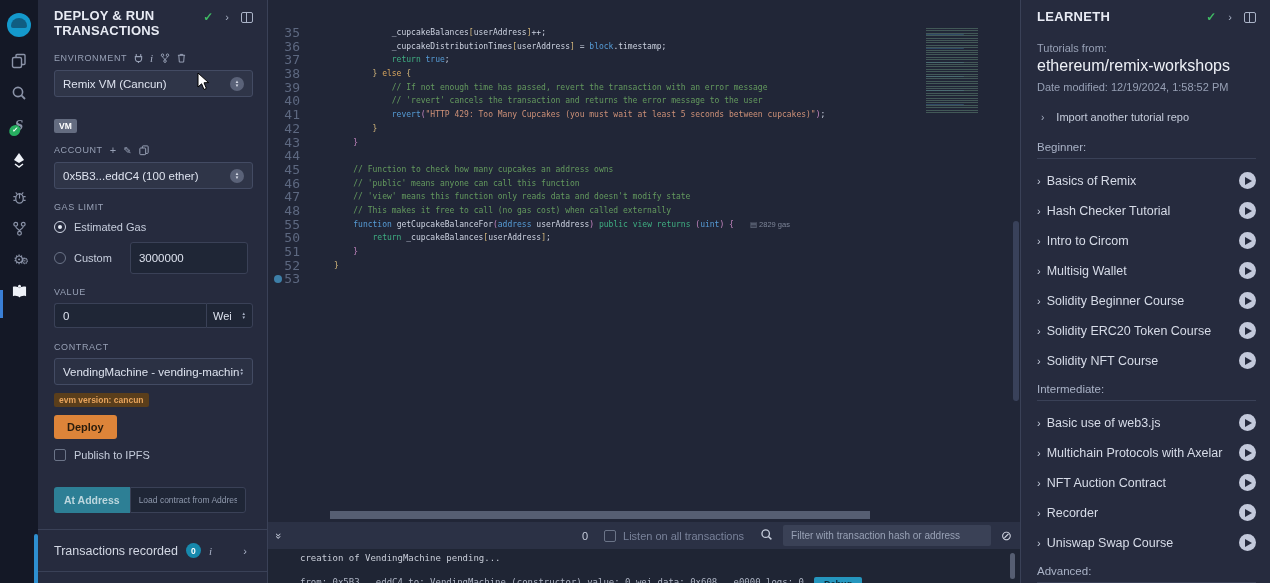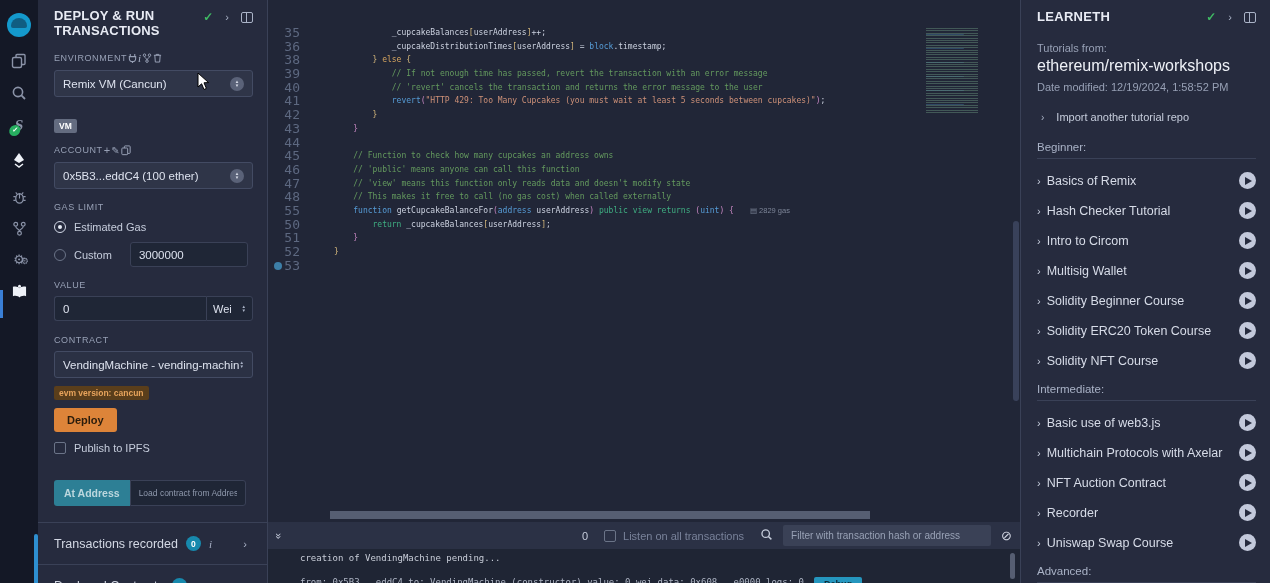--- a/index.html
+++ b/index.html
@@ -20,35 +20,35 @@
 
   
   .panel { position:absolute; left:38px; top:0; width:230px; height:583px; background:#262b3e; border-right:1px solid #3a4157; padding:8px 14px 0 16px; }
   .p-head { display:flex; align-items:flex-start; }
   .p-title { font-size:13px; font-weight:bold; color:#e8ebf4; line-height:15px; width:140px; letter-spacing:.2px; }
   .p-hicons { margin-left:auto; display:flex; gap:12px; align-items:center; padding-top:2px; }
   .ic-check { color:#3fba63; font-size:12px; font-weight:bold; }
   .ic-chev { color:#aab3c7; font-size:11px; }
   .ic-box { width:12px; height:11px; border:1.4px solid #aab3c7; border-radius:2px; position:relative; }
   .ic-box::after { content:""; position:absolute; left:4px; top:0; bottom:0; width:1.4px; background:#aab3c7; }
-  .lbl-row { display:flex; align-items:center; gap:1px; margin-top:14px; }
+  .lbl-row { display:flex; align-items:center; gap:7px; margin-top:14px; }
   .lbl { font-size:9px; letter-spacing:.6px; color:#97a0b5; }
   .lic { color:#97a0b5; display:flex; align-items:center; }
   .sel { margin-top:6px; height:27px; background:#2f3548; border:1px solid #434b63; border-radius:3px; display:flex; align-items:center; padding:0 8px; font-size:11.5px; color:#dde2ee; cursor:pointer; }
   .sel .grow { flex:1 1 auto; overflow:hidden; white-space:nowrap; }
   .circ { width:14px; height:14px; border-radius:50%; background:#5a6278; display:flex; flex-direction:column; align-items:center; justify-content:center; line-height:3px; }
   .circ i, .ud i { font-style:normal; font-size:4.5px; color:#d6dae6; display:block; height:4px; }
   .ud { display:flex; flex-direction:column; align-items:center; line-height:3px; }
   .ud i { color:#aab3c7; }
   .badge-gray { display:inline-block; margin-top:22px; background:#646c80; color:#fff; font-size:8.5px; font-weight:bold; padding:2px 5px; border-radius:2px; }
   .radio-row { display:flex; align-items:center; gap:8px; margin-top:9px; font-size:11px; color:#c6cddc; }
   .radio { width:12px; height:12px; border-radius:50%; border:1.6px solid #6b7488; background:transparent; position:relative; flex:0 0 auto; }
   .radio.on { border-color:#d4dae8; }
   .radio.on::after { content:""; position:absolute; left:3px; top:3px; width:4px; height:4px; border-radius:50%; background:#e8ecf6; }
-  .inp { background:#1f2636; border:1px solid #3a4157; border-radius:3px; color:#dde2ee; font-size:11.5px; font-family:"Liberation Sans",sans-serif; padding:0 8px; height:25px; }
+  .inp { background:#1f2636; border:1px solid #3a4157; border-radius:3px; color:#dde2ee; font-size:11.5px; font-family:"Liberation Sans",sans-serif; padding:0 8px; height:32px; }
   .gas-inp { width:118px; margin-left:10px; }
   .val-row { display:flex; margin-top:6px; }
   .val-inp { width:152px; height:25px; border-right:none; border-radius:3px 0 0 3px; }
   .unit-sel { width:50px; height:25px; background:#1f2636; border:1px solid #3a4157; border-radius:0 3px 3px 0; display:flex; align-items:center; justify-content:space-between; padding:0 6px; font-size:11px; color:#dde2ee; cursor:pointer; }
   .badge-evm { display:inline-block; margin-top:8px; background:#5a3e1b; color:#e8a45c; font-size:8.5px; font-weight:bold; padding:2px 5px; border-radius:2px; }
   .btn-deploy { display:block; margin-top:8px; background:#dd8439; border:none; border-radius:3px; color:#2a1c0c; font-weight:bold; font-size:11px; padding:6px 13px; cursor:pointer; }
   .chk-row { display:flex; align-items:flex-end; gap:8px; margin-top:10px; font-size:11px; color:#c6cddc; }
   .cbx { width:12px; height:12px; border:1.4px solid #6b7488; border-radius:2px; background:transparent; flex:0 0 auto; }
   .ataddr-row { display:flex; margin-top:26px; }
   .btn-ataddr { background:#2d7f95; border:none; border-radius:3px 0 0 3px; color:#bcd7de; font-weight:bold; font-size:10.5px; padding:0 10px; height:26px; cursor:pointer; }
@@ -364,20 +364,24 @@
       <div>
           <div class="cl">
             <span class="g">35</span>
             <span class="t">            <span class="tk-pl">_cupcakeBalances</span><span class="tk-yb">[</span><span class="tk-pl">userAddress</span><span class="tk-yb">]</span><span class="tk-pl">++;</span></span>
           </div>
           <div class="cl">
             <span class="g">36</span>
             <span class="t">            <span class="tk-pl">_cupcakeDistributionTimes</span><span class="tk-yb">[</span><span class="tk-pl">userAddress</span><span class="tk-yb">]</span><span class="tk-pl"> = </span><span class="tk-kb">block</span><span class="tk-pl">.timestamp;</span></span>
           </div>
           <div class="cl">
+            <span class="g">37</span>
+            <span class="t">            <span class="tk-kg">return </span><span class="tk-kb">true</span><span class="tk-pl">;</span></span>
+          </div>
+          <div class="cl">
             <span class="g">38</span>
             <span class="t">        <span class="tk-yb">} </span><span class="tk-gold">else</span><span class="tk-yb"> {</span></span>
           </div>
           <div class="cl">
             <span class="g">39</span>
             <span class="t">            <span class="tk-cm">// If not enough time has passed, revert the transaction with an error message</span></span>
           </div>
           <div class="cl">
             <span class="g">40</span>
             <span class="t">            <span class="tk-cm">// 'revert' cancels the transaction and returns the error message to the user</span></span>

